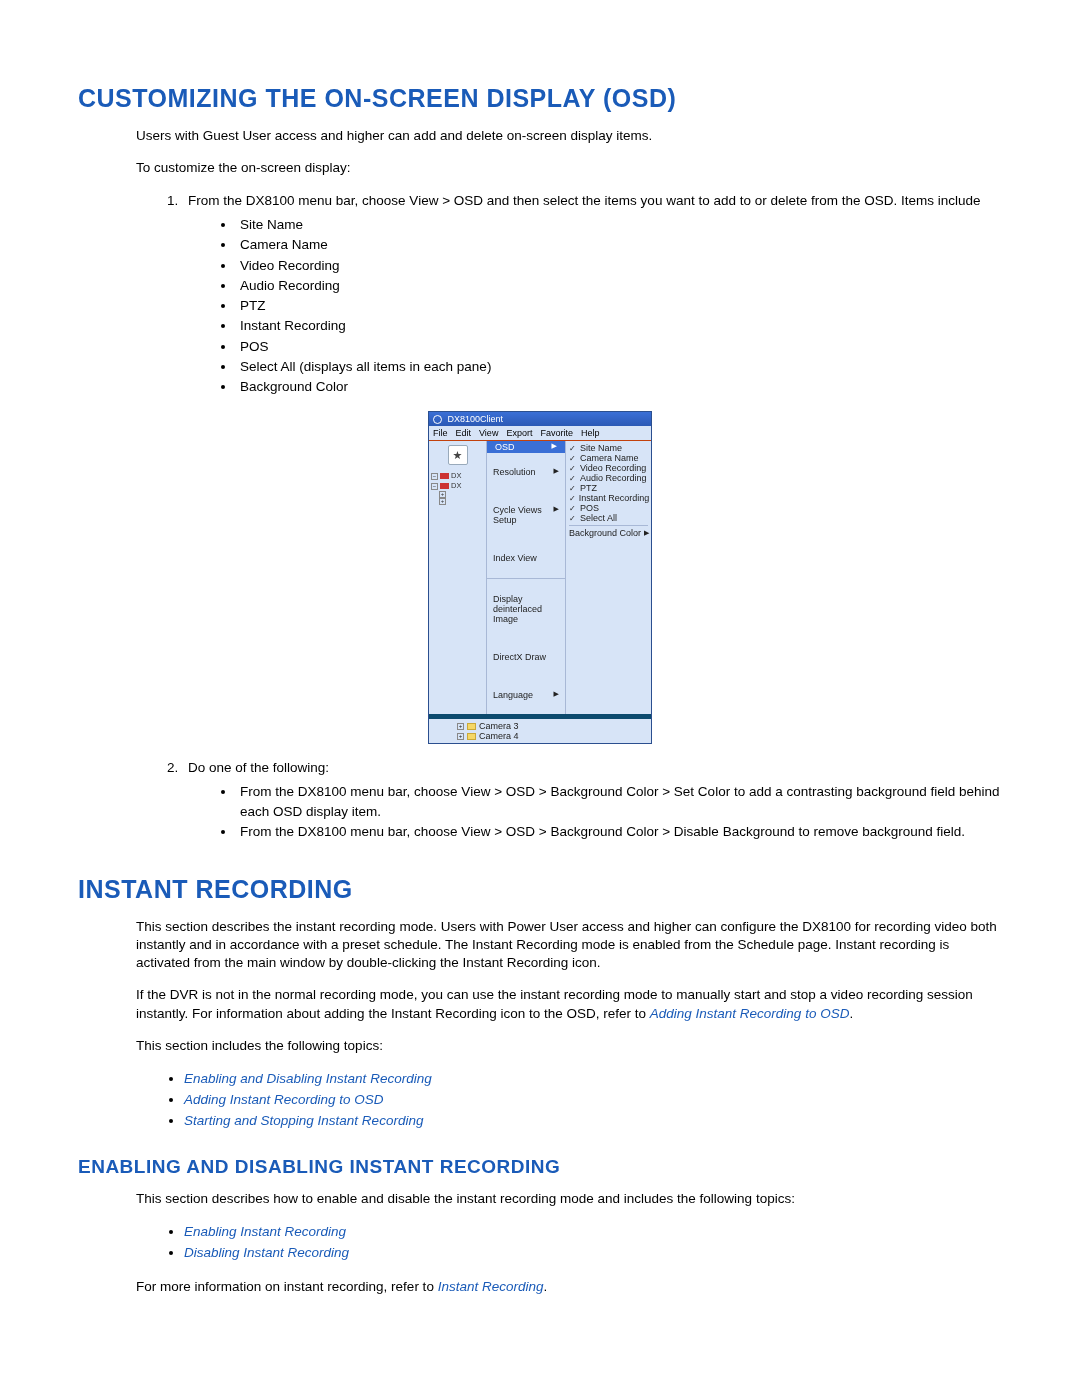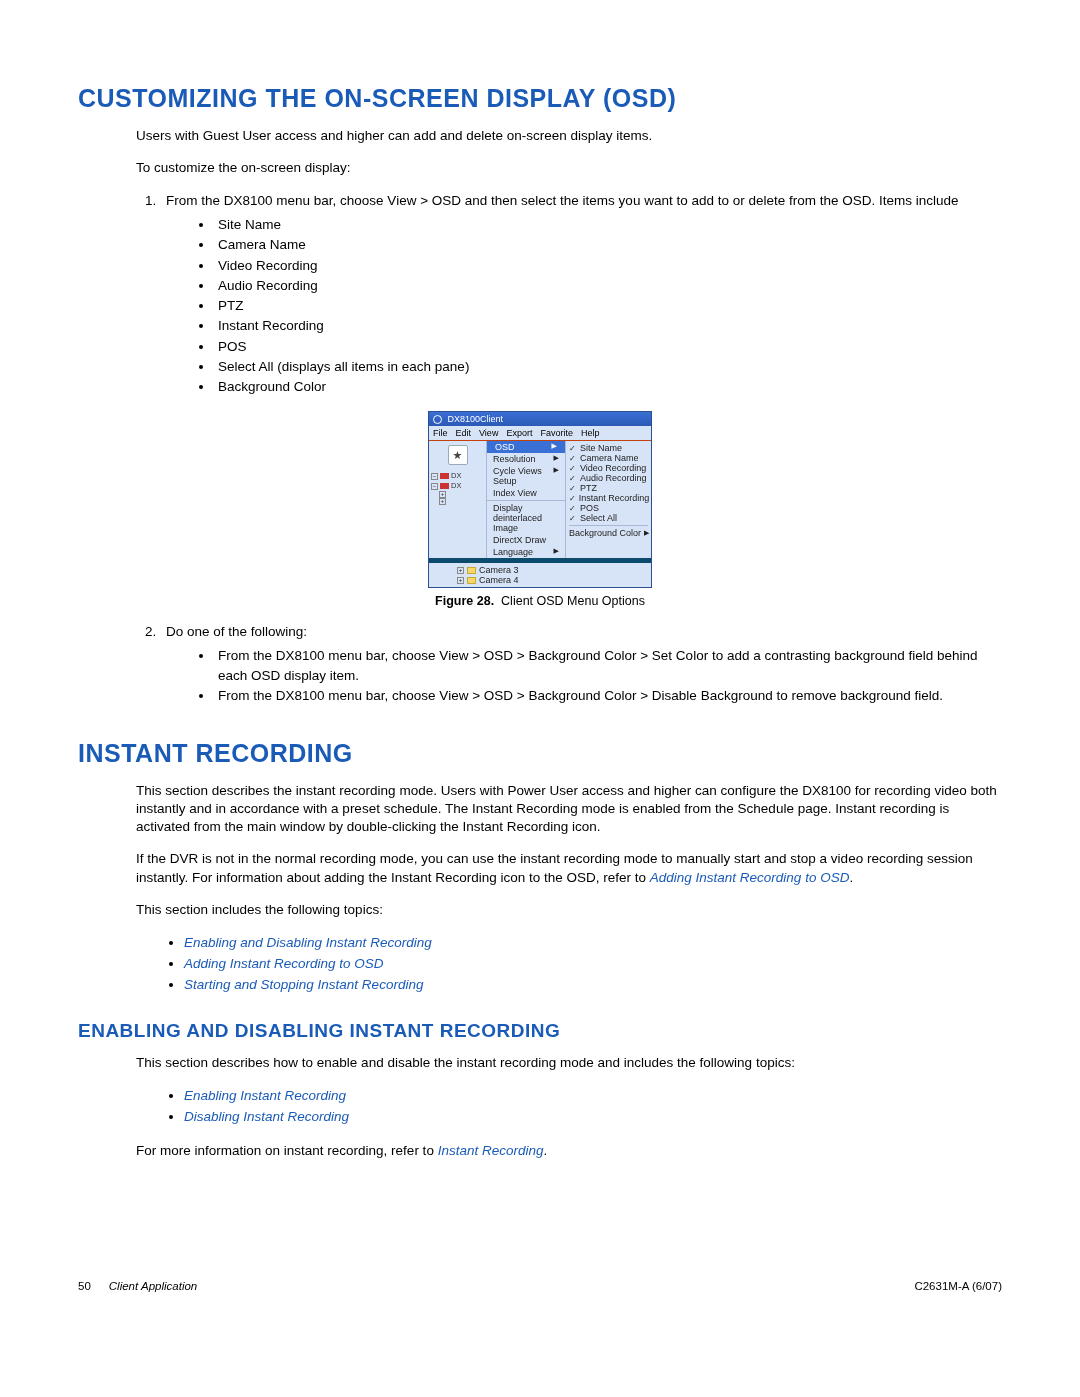--- a/index.html
+++ b/index.html
@@ -33,21 +33,21 @@
     font-size: 13.5px;
     line-height: 1.35;
     margin: 0 0 14px 58px;
   }
   ol.numlist {
     margin: 0 0 14px 82px;
     padding: 0;
     font-size: 13.5px;
     line-height: 1.45;
   }
-  ol.numlist > li { margin-bottom: 4px; padding-left: 6px; }
+  ol.numlist > li { margin-bottom: 4px; padding-left: 6px; margin-left: 22px; }
   ul.disc {
     list-style-type: disc;
     margin: 4px 0 4px 48px;
     padding: 0;
     font-size: 13.5px;
     line-height: 1.5;
   }
   ul.disc > li { padding-left: 4px; margin-bottom: 0; }
   ul.topic-links {
     list-style-type: disc;
@@ -146,21 +146,21 @@
     padding: 0;
   }
   .osd-mid .hl {
     background: #3a6fd6;
     color: #fff;
     padding: 1px 8px;
     display: flex;
     justify-content: space-between;
   }
   .osd-mid .row {
-    padding: 1px 6px;
+    padding: 14px 6px;
     display: flex;
     justify-content: space-between;
     color: #222;
   }
   .osd-mid .sep { border-top: 1px solid #a8b8d6; margin: 1px 0; }
   .tri { font-size: 7px; }
   .osd-right {
     width: 86px;
     background: #d7e4f7;
     border-left: 1px solid #a8b8d6;
@@ -341,23 +341,20 @@
           <span class="folder"></span>
           <span>Camera 3</span>
         </div>
       <div class="camrow">
           <span class="sq2">+</span>
           <span class="folder"></span>
           <span>Camera 4</span>
         </div>
     </div>
   </div>
-  <div class="figure-caption">
-    <b>Figure 28.</b>&nbsp;&nbsp;<span>Client OSD Menu Options</span>
-  </div>
 </div>
 
 <ol class="numlist" start="2">
   <li>
     <span>Do one of the following:</span>
     <ul class="disc">
       <li>From the DX8100 menu bar, choose View &gt; OSD &gt; Background Color &gt; Set Color to add a contrasting background field behind each OSD display item.</li>
       <li>From the DX8100 menu bar, choose View &gt; OSD &gt; Background Color &gt; Disable Background to remove background field.</li>
     </ul>
   </li>

